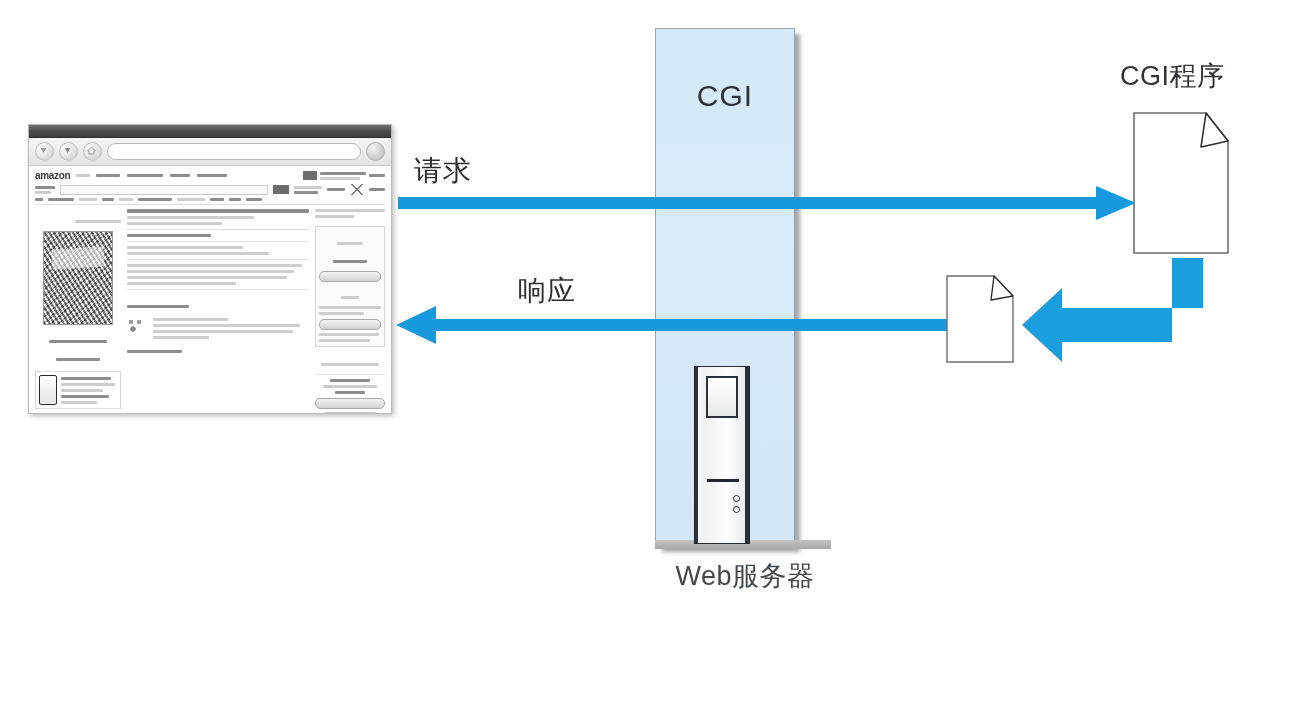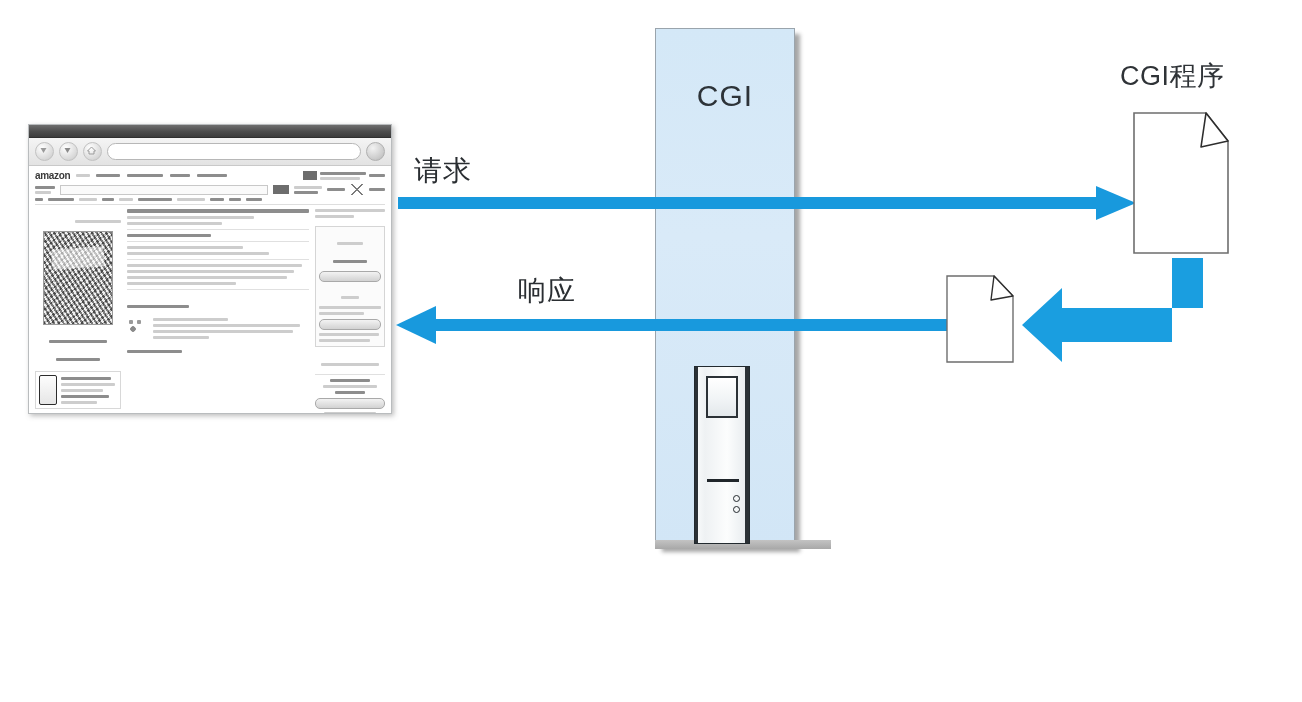--- a/index.html
+++ b/index.html
@@ -492,20 +492,21 @@
     </div>
   </div>
 
   <div class="server-base"></div>
   <div class="server">
     <div class="server-panel"></div>
     <div class="server-slot"></div>
     <div class="server-dot" style="left:38px; top:128px;"></div>
     <div class="server-dot" style="left:38px; top:139px;"></div>
   </div>
+  <div class="server-label">Web服务器</div>
 
   <svg class="stage" width="1302" height="702" viewBox="0 0 1302 702" style="position:absolute;left:0;top:0;pointer-events:none;">
 
     <g>
       <rect x="398" y="197" width="712" height="12" fill="#1899dd"></rect>
       <polygon points="1096,186 1136,203 1096,220" fill="#1899dd"></polygon>
     </g>
 
     <g>
       <rect x="432" y="319" width="518" height="12" fill="#1899dd"></rect>

